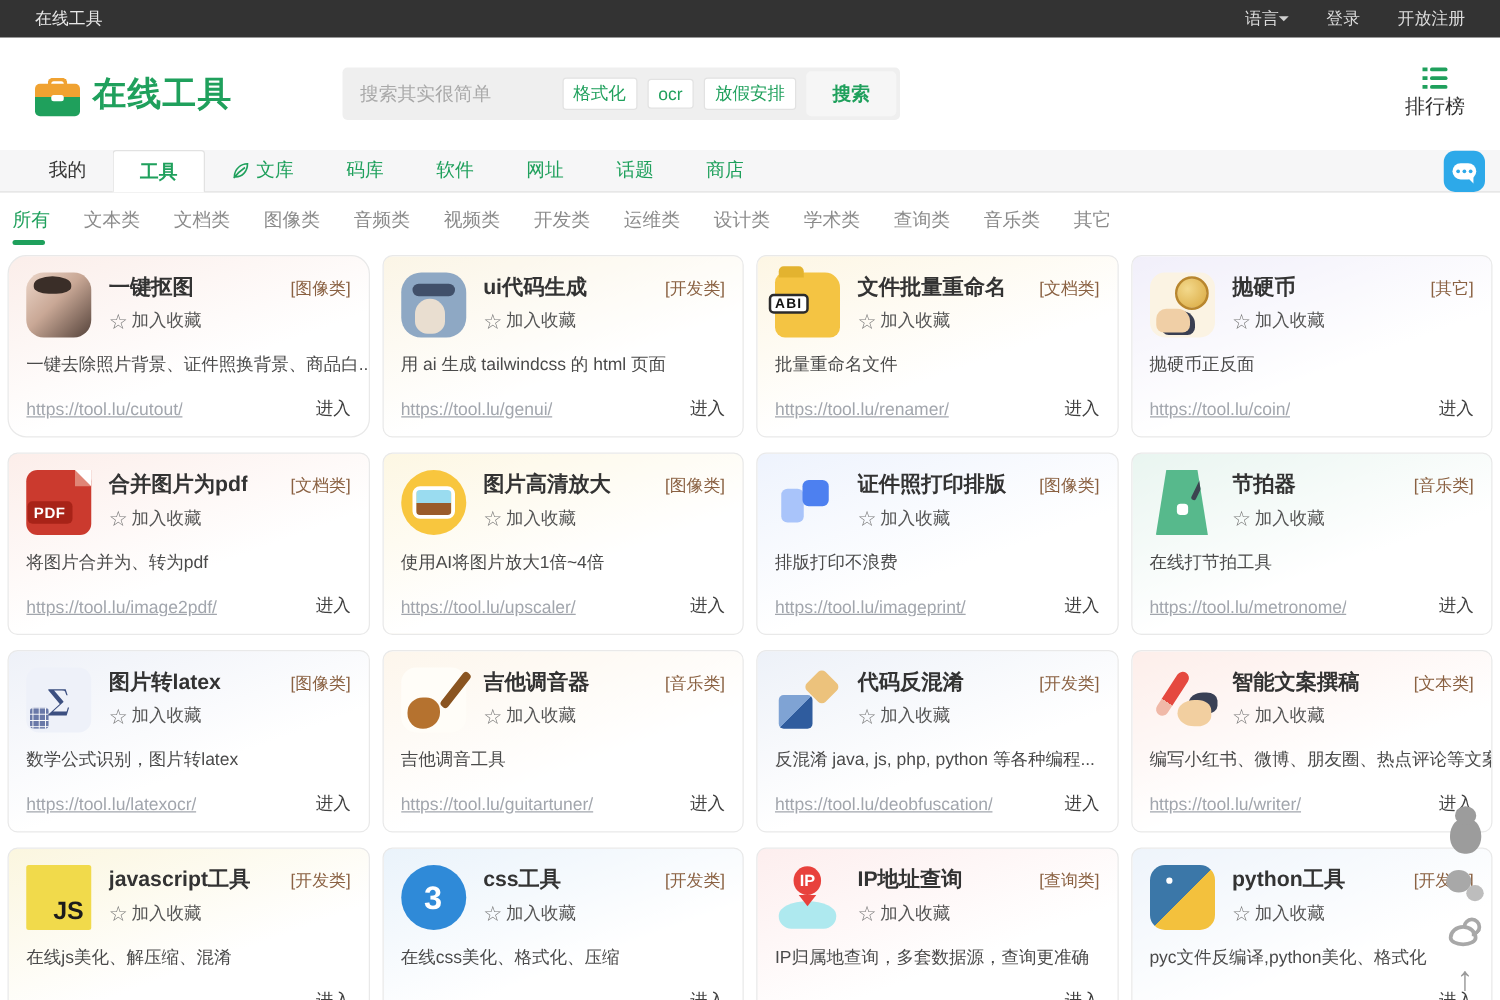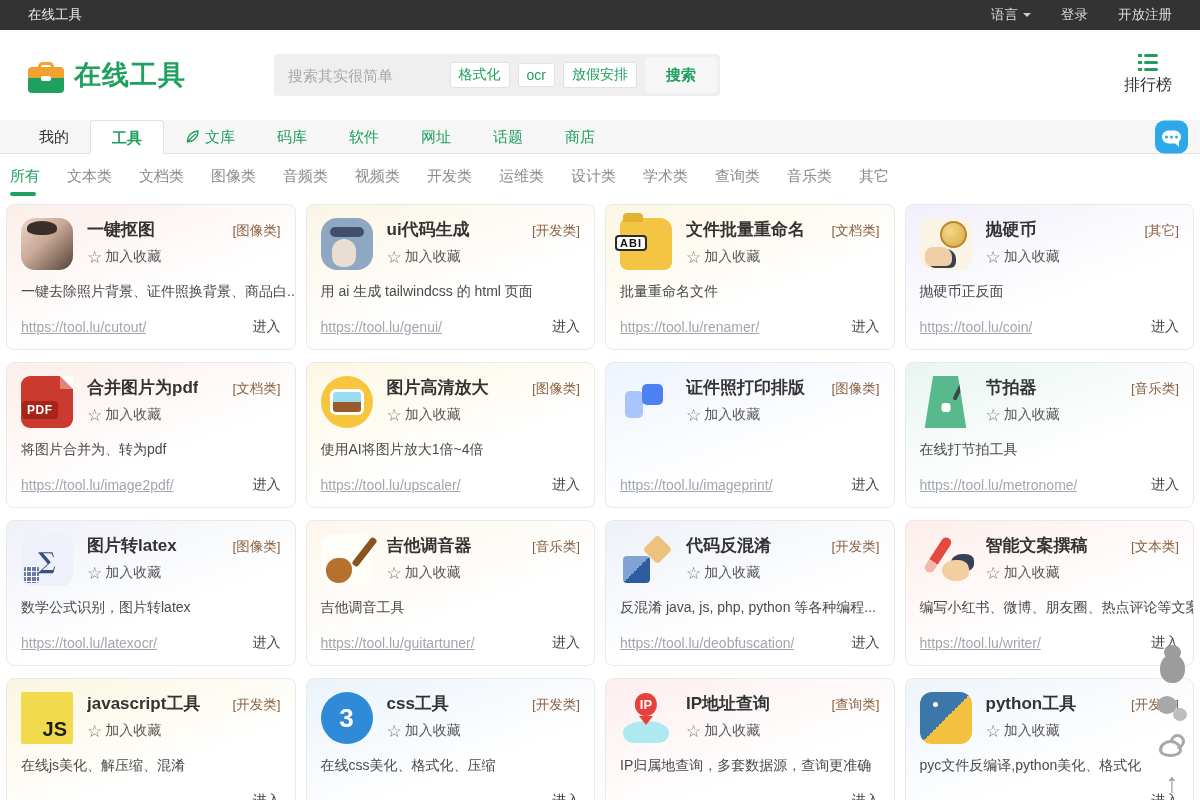--- a/index.html
+++ b/index.html
@@ -5,21 +5,21 @@
   * { margin:0; padding:0; box-sizing:border-box; }
   html,body { width:1200px; height:800px; overflow:hidden; background:#fff;
     font-family:"Liberation Sans","DejaVu Sans",sans-serif; }
   body { position:relative; }
 
   
   .topbar { height:30px; background:#333333; display:flex; align-items:center;
     padding:0 28px; color:#dcdcdc; font-size:13.5px; }
   .topbar .brand { color:#e8e8e8; }
   .topbar .links { margin-left:auto; display:flex; align-items:center; gap:30px; }
-  .topbar .links span { cursor:pointer; display:flex; align-items:center; gap:5px; }
+  .topbar .links span { cursor:pointer; display:flex; align-items:center; }
   .caret-down { width:0; height:0; border:4px solid transparent; border-top-color:#cfcfcf;
     margin-top:4px; display:inline-block; }
 
   
   .header { height:90px; display:flex; align-items:center; padding:0 28px; }
   .logo { display:flex; align-items:center; gap:10px; }
   .logo-icon { width:36px; height:31px; position:relative; margin-top:4px; }
   .logo-icon .case { position:absolute; bottom:0; left:0; width:100%; height:26px;
     border-radius:4px; background:linear-gradient(180deg,#f0a231 0 42%,#1fa05c 42% 100%); }
   .logo-icon .case::after { content:""; position:absolute; top:9px; left:50%;
@@ -72,21 +72,21 @@
   .cat { cursor:pointer; position:relative; padding-bottom:2px; }
   .cat.active { color:#1fa05c; }
   .cat.active::after { content:""; position:absolute; left:0; right:4px; bottom:-8px;
     height:4px; background:#1fa05c; border-radius:3px; }
 
   
   .grid { padding:2px 6px 0; display:grid; grid-template-columns:repeat(4,1fr);
     gap:12px 10px; }
   .card { border:1px solid #e9e9e9; border-radius:8px; height:146px; display:flex;
     flex-direction:column; background:#fff; overflow:hidden; }
-  .card:nth-child(1){background:linear-gradient(160deg,#fbeeea 0%,#fff 60%);}
+  .card:nth-child(1){background:linear-gradient(160deg,#fbeeea 0%,#fff 60%);border-radius:15px;}
   .card:nth-child(2){background:linear-gradient(160deg,#fbf5e6 0%,#fff 60%);}
   .card:nth-child(3){background:linear-gradient(160deg,#fdf6e4 0%,#fff 60%);}
   .card:nth-child(4){background:linear-gradient(160deg,#f1effa 0%,#fff 60%);}
   .card:nth-child(5){background:linear-gradient(160deg,#fceeea 0%,#fff 60%);}
   .card:nth-child(6){background:linear-gradient(160deg,#fdf7e3 0%,#fff 60%);}
   .card:nth-child(7){background:linear-gradient(160deg,#eef3fd 0%,#fff 60%);}
   .card:nth-child(8){background:linear-gradient(160deg,#e9f5f0 0%,#fff 60%);}
   .card:nth-child(9){background:linear-gradient(160deg,#eef1f8 0%,#fff 60%);}
   .card:nth-child(10){background:linear-gradient(160deg,#fdf6ec 0%,#fff 60%);}
   .card:nth-child(11){background:linear-gradient(160deg,#edf1f8 0%,#fff 60%);}
@@ -452,20 +452,21 @@
         <div class="title-row">
             <span class="title">证件照打印排版</span>
             <span class="tag">[图像类]</span>
           </div>
         <div class="fav">
             <span class="star">☆</span>
             <span>加入收藏</span>
           </div>
       </div>
     </div>
+    <div class="desc">排版打印不浪费</div>
     <div class="card-footer">
         <span class="url">https://tool.lu/imageprint/</span>
         <span class="enter">进入</span>
       </div>
   </div>
 
   <div class="card">
     <div class="card-top">
       <span class="ticon i8">
           <span class="glyph"></span>

